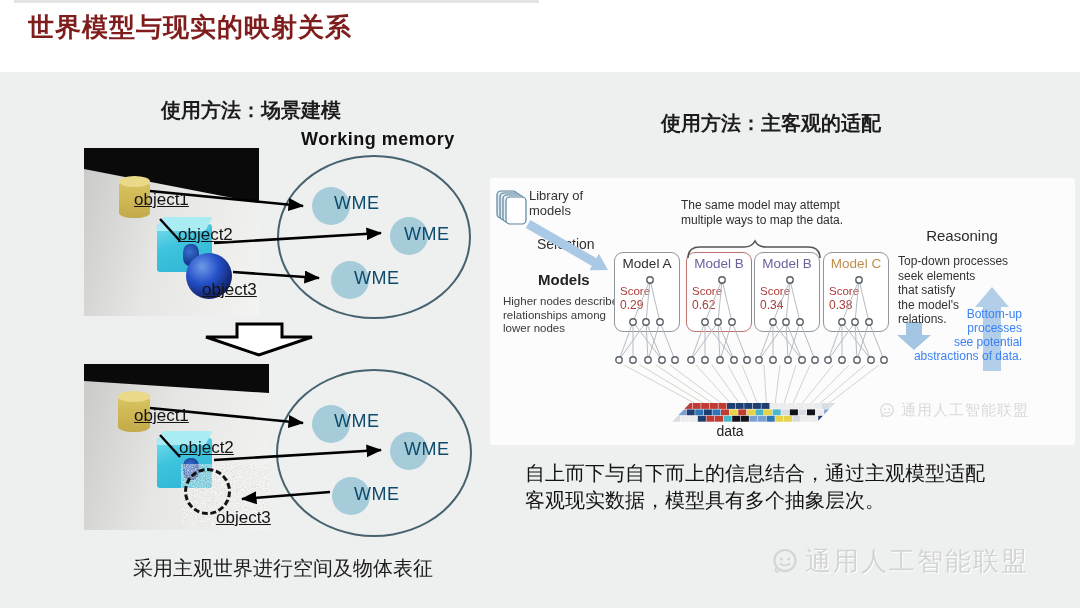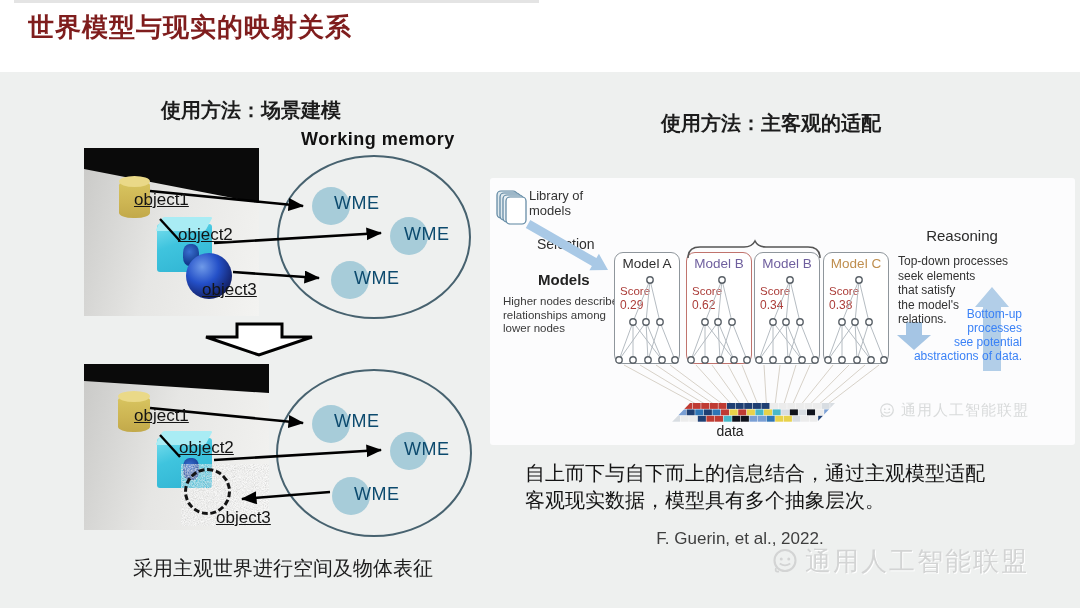--- a/index.html
+++ b/index.html
@@ -65,21 +65,21 @@
   .same-model-note { position:absolute; left:681px; top:198px; font-size:12px; color:#2e2e2e;
     line-height:15px; z-index:3; }
   .reasoning-label { position:absolute; left:922px; top:227px; width:80px; text-align:center;
     font-size:15px; color:#2b2b2b; z-index:3; }
   .topdown-note { position:absolute; left:898px; top:254px; font-size:12px; color:#333;
     line-height:14.5px; z-index:6; }
   .bottomup-note { position:absolute; left:900px; top:307px; width:122px; text-align:right;
     font-size:12px; color:#3b82f6; line-height:14px; z-index:6; }
   .note-line { display:block; }
 
-  .model-card { position:absolute; top:252px; width:66px; height:112px; background:#ffffff;
+  .model-card { position:absolute; top:252px; width:66px; height:80px; background:#ffffff;
     border:1.8px solid #8f969c; border-radius:9px; z-index:3; }
   .card-title { position:absolute; left:0; top:3px; width:100%; text-align:center;
     font-size:13.5px; font-weight:500; }
   .score-label { position:absolute; left:5px; top:32px; font-size:11.5px; color:#ab3c38;text-align:center; }
   .score-val { position:absolute; left:5px; top:45px; font-size:12px; color:#ab3c38; }
   .tree { position:absolute; left:0; top:0; width:66px; height:112px; }
 
   .data-label { position:absolute; left:700px; top:423px; width:60px; text-align:center;
     font-size:14px; color:#1e1e1e; z-index:3; }
 
@@ -180,20 +180,24 @@
   <div class="lib-label">
     <span class="note-line">Library of</span>
     <span class="note-line">models</span>
   </div>
   <div class="sel-label">Selection</div>
   <div class="models-label">Models</div>
   <div class="models-note">
     <span class="note-line">Higher nodes describe</span>
     <span class="note-line">relationships among</span>
     <span class="note-line">lower nodes</span>
+  </div>
+  <div class="same-model-note">
+    <span class="note-line">The same model may attempt</span>
+    <span class="note-line">multiple ways to map the data.</span>
   </div>
   <div class="reasoning-label">Reasoning</div>
   <div class="topdown-note">
     <span class="note-line">Top-down processes</span>
     <span class="note-line">seek elements</span>
     <span class="note-line">that satisfy</span>
     <span class="note-line">the model's</span>
     <span class="note-line">relations.</span>
   </div>
   <div class="bottomup-note">
@@ -309,21 +313,20 @@
         <circle cx="33" cy="107" r="3.2" fill="#fff" stroke="#5a6168" stroke-width="1.4"></circle>
         <circle cx="47" cy="107" r="3.2" fill="#fff" stroke="#5a6168" stroke-width="1.4"></circle>
         <circle cx="60" cy="107" r="3.2" fill="#fff" stroke="#5a6168" stroke-width="1.4"></circle>
       </svg>
   </div>
 
   <div class="data-label">data</div>
 
   <div class="summary-1">自上而下与自下而上的信息结合，通过主观模型适配</div>
   <div class="summary-2">客观现实数据，模型具有多个抽象层次。</div>
-  <div class="citation">F. Guerin, et al., 2022.</div>
 
   <div class="watermark wm1">
     <svg width="18" height="18" viewBox="0 0 20 20">
       <circle cx="10" cy="9" r="7" fill="none" stroke="#c6c9c9" stroke-width="1.4"></circle>
       <circle cx="7.5" cy="8" r="1" fill="#c6c9c9"></circle>
         <circle cx="12.5" cy="8" r="1" fill="#c6c9c9"></circle>
       <path d="M6.5,11 Q10,13.5 13.5,11" stroke="#c6c9c9" stroke-width="1.2" fill="none"></path>
       <path d="M4,14 Q3,17 6,16.2" stroke="#c6c9c9" stroke-width="1.2" fill="none"></path>
     </svg>
     <span>通用人工智能联盟</span>

